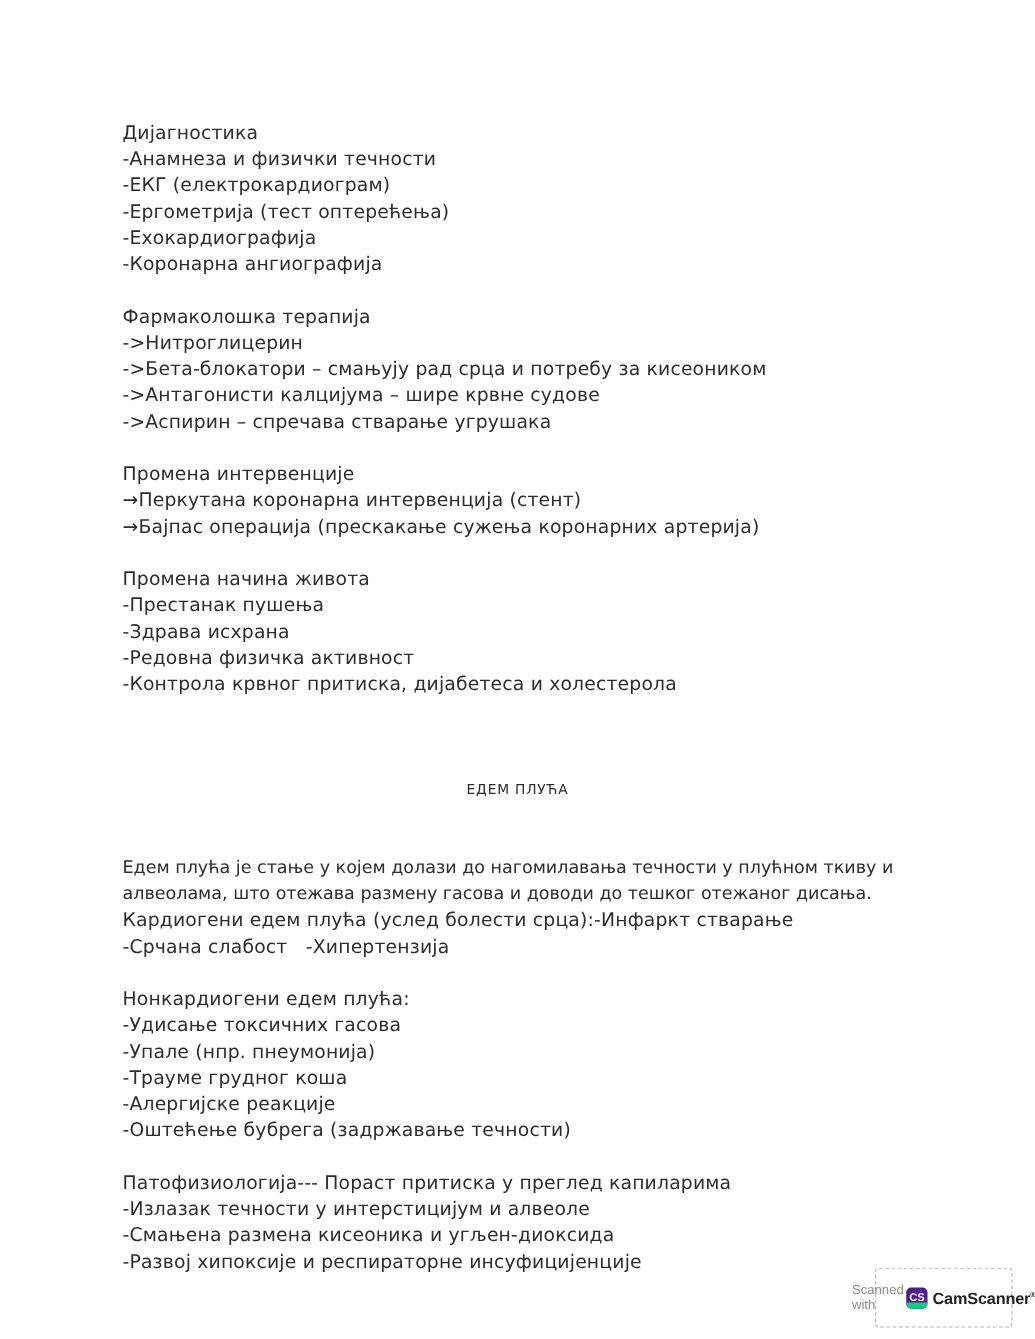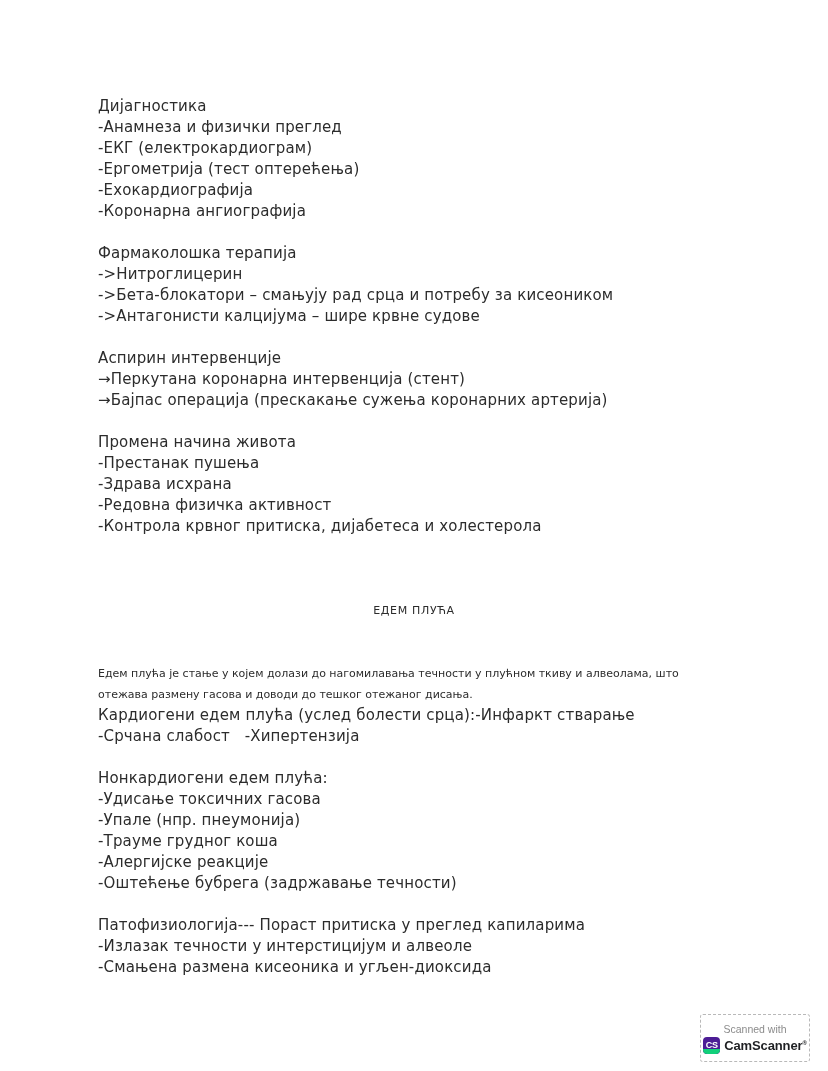--- a/index.html
+++ b/index.html
@@ -43,40 +43,40 @@
 
   .centered-title {
     text-align: center;
     font-size: 11px;
     line-height: 21px;
     color: #2c2c2c;
     letter-spacing: 0.06em;
   }
 
   .para {
-    font-size: 11px;
+    font-size: 14px;
     line-height: 21px;
     color: #2c2c2c;
     text-align: left;
     margin: 0;
   }
 
   
   .watermark {
     position: absolute;
     left: 700px;
     top: 1014px;
     width: 110px;
     height: 48px;
     border: 1px dashed #b9b9b9;
     border-radius: 3px;
     background: #ffffff;
     box-sizing: border-box;
     display: flex;
-    flex-direction: column;
+    flex-direction: row;
     align-items: center;
     justify-content: center;
     gap: 2px;
   }
   .wm-top {
     font-family: "Liberation Sans", sans-serif;
     font-size: 10.5px;
     color: #8b8b8b;
     line-height: 12px;
   }
@@ -135,40 +135,41 @@
 </style>
 </head>
 <body>
 
 <div class="page">
 
   <div class="content">
 
     <div>
       <div class="line">Дијагностика</div>
-      <div class="line">-Анамнеза и физички преглед</div>
+      <div class="line">-Анамнеза и физички течности</div>
       <div class="line">-ЕКГ (електрокардиограм)</div>
       <div class="line">-Ергометрија (тест оптерећења)</div>
       <div class="line">-Ехокардиографија</div>
       <div class="line">-Коронарна ангиографија</div>
     </div>
 
     <div class="gap"></div>
 
     <div>
       <div class="line">Фармаколошка терапија</div>
       <div class="line">-&gt;Нитроглицерин</div>
       <div class="line">-&gt;Бета-блокатори – смањују рад срца и потребу за кисеоником</div>
       <div class="line">-&gt;Антагонисти калцијума – шире крвне судове</div>
-    </div>
-
-    <div class="gap"></div>
-
-    <div>
-      <div class="line">Аспирин интервенције</div>
+      <div class="line">-&gt;Аспирин – спречава стварање угрушака</div>
+    </div>
+
+    <div class="gap"></div>
+
+    <div>
+      <div class="line">Промена интервенције</div>
       <div class="line">→Перкутана коронарна интервенција (стент)</div>
       <div class="line">→Бајпас операција (прескакање сужења коронарних артерија)</div>
     </div>
 
     <div class="gap"></div>
 
     <div>
       <div class="line">Промена начина живота</div>
       <div class="line">-Престанак пушења</div>
       <div class="line">-Здрава исхрана</div>
@@ -202,20 +203,21 @@
       <div class="line">-Алергијске реакције</div>
       <div class="line">-Оштећење бубрега (задржавање течности)</div>
     </div>
 
     <div class="gap"></div>
 
     <div>
       <div class="line">Патофизиологија--- Пораст притиска у преглед капиларима</div>
       <div class="line">-Излазак течности у интерстицијум и алвеоле</div>
       <div class="line">-Смањена размена кисеоника и угљен-диоксида</div>
+      <div class="line">-Развој хипоксије и респираторне инсуфицијенције</div>
     </div>
 
   </div>
 
   <div class="watermark">
     <div class="wm-top">Scanned with</div>
     <div class="wm-bottom">
       <span class="wm-logo">
         <span class="leaf"></span>
         <span class="cs">CS</span>

